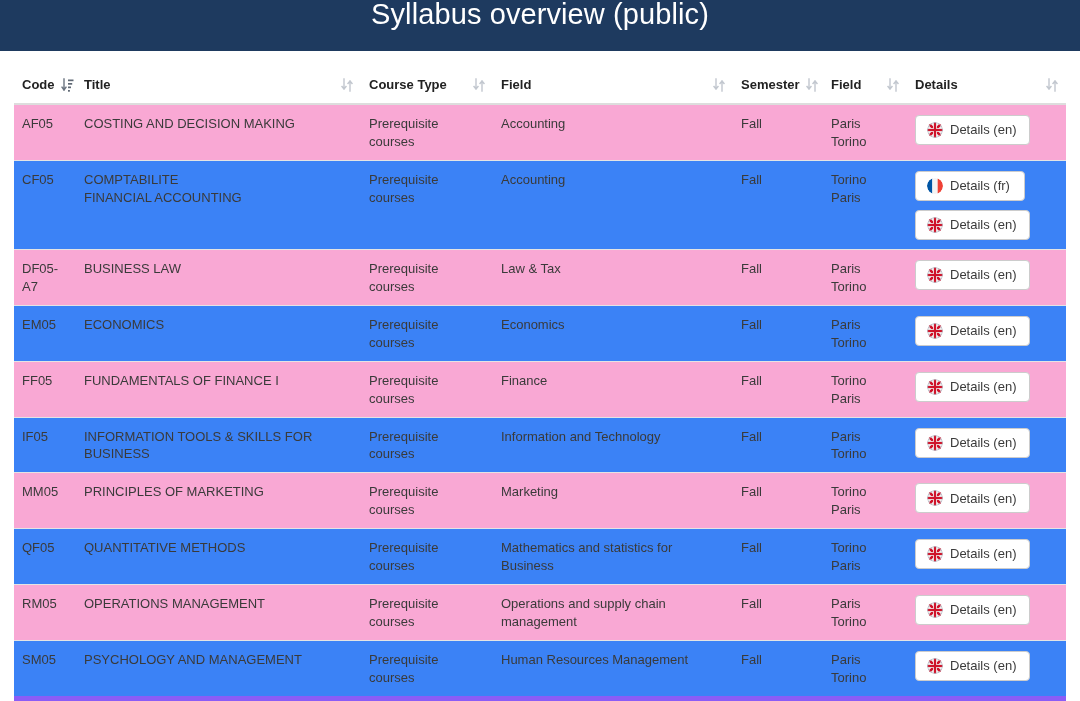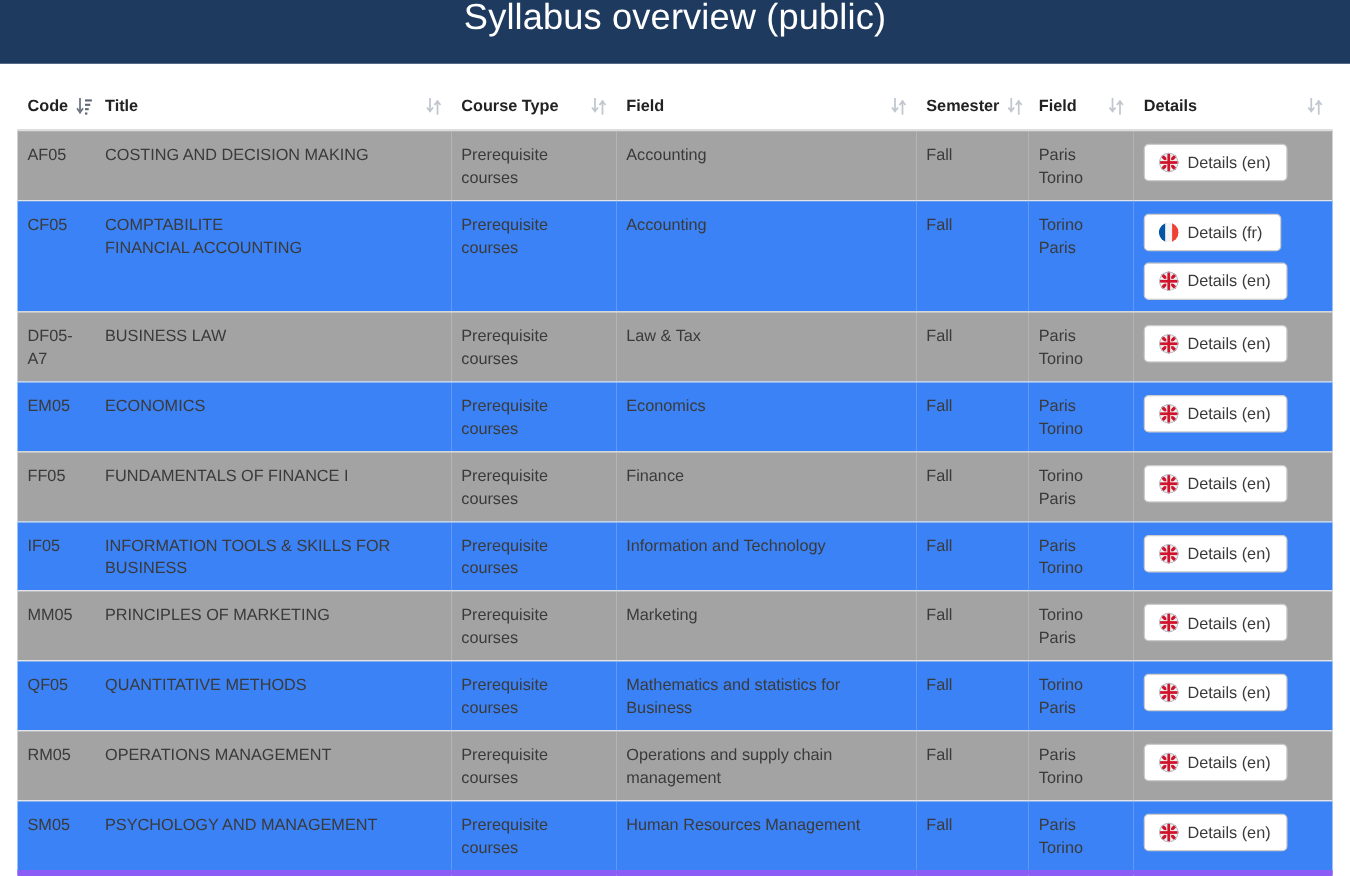--- a/index.html
+++ b/index.html
@@ -83,21 +83,21 @@
     padding: 10px 8px 9px 8px;
     vertical-align: top;
     font-size: 13px;
     color: #3a3a3a;
     border-top: 1px solid #e4e4e4;
     line-height: 1.38;
     box-sizing: border-box;
     word-wrap: break-word;
     overflow-wrap: break-word;
   }
-  table.syllabus tbody tr.odd td { background: #a3a3a3; }
+  table.syllabus tbody tr.odd td { background: #f9a8d4; }
   table.syllabus tbody tr.even td { background: #3b82f6; }
   table.syllabus tbody tr:first-child td { border-top: none; }
   table.syllabus tbody tr:last-child td { border-bottom: 8px solid #8b5cf6; }
 
   .cell-line { display: block; }
 
   
   td.col-details { padding-top: 8px; margin-top: 36px; }
   .btn-details {
     display: inline-flex;

